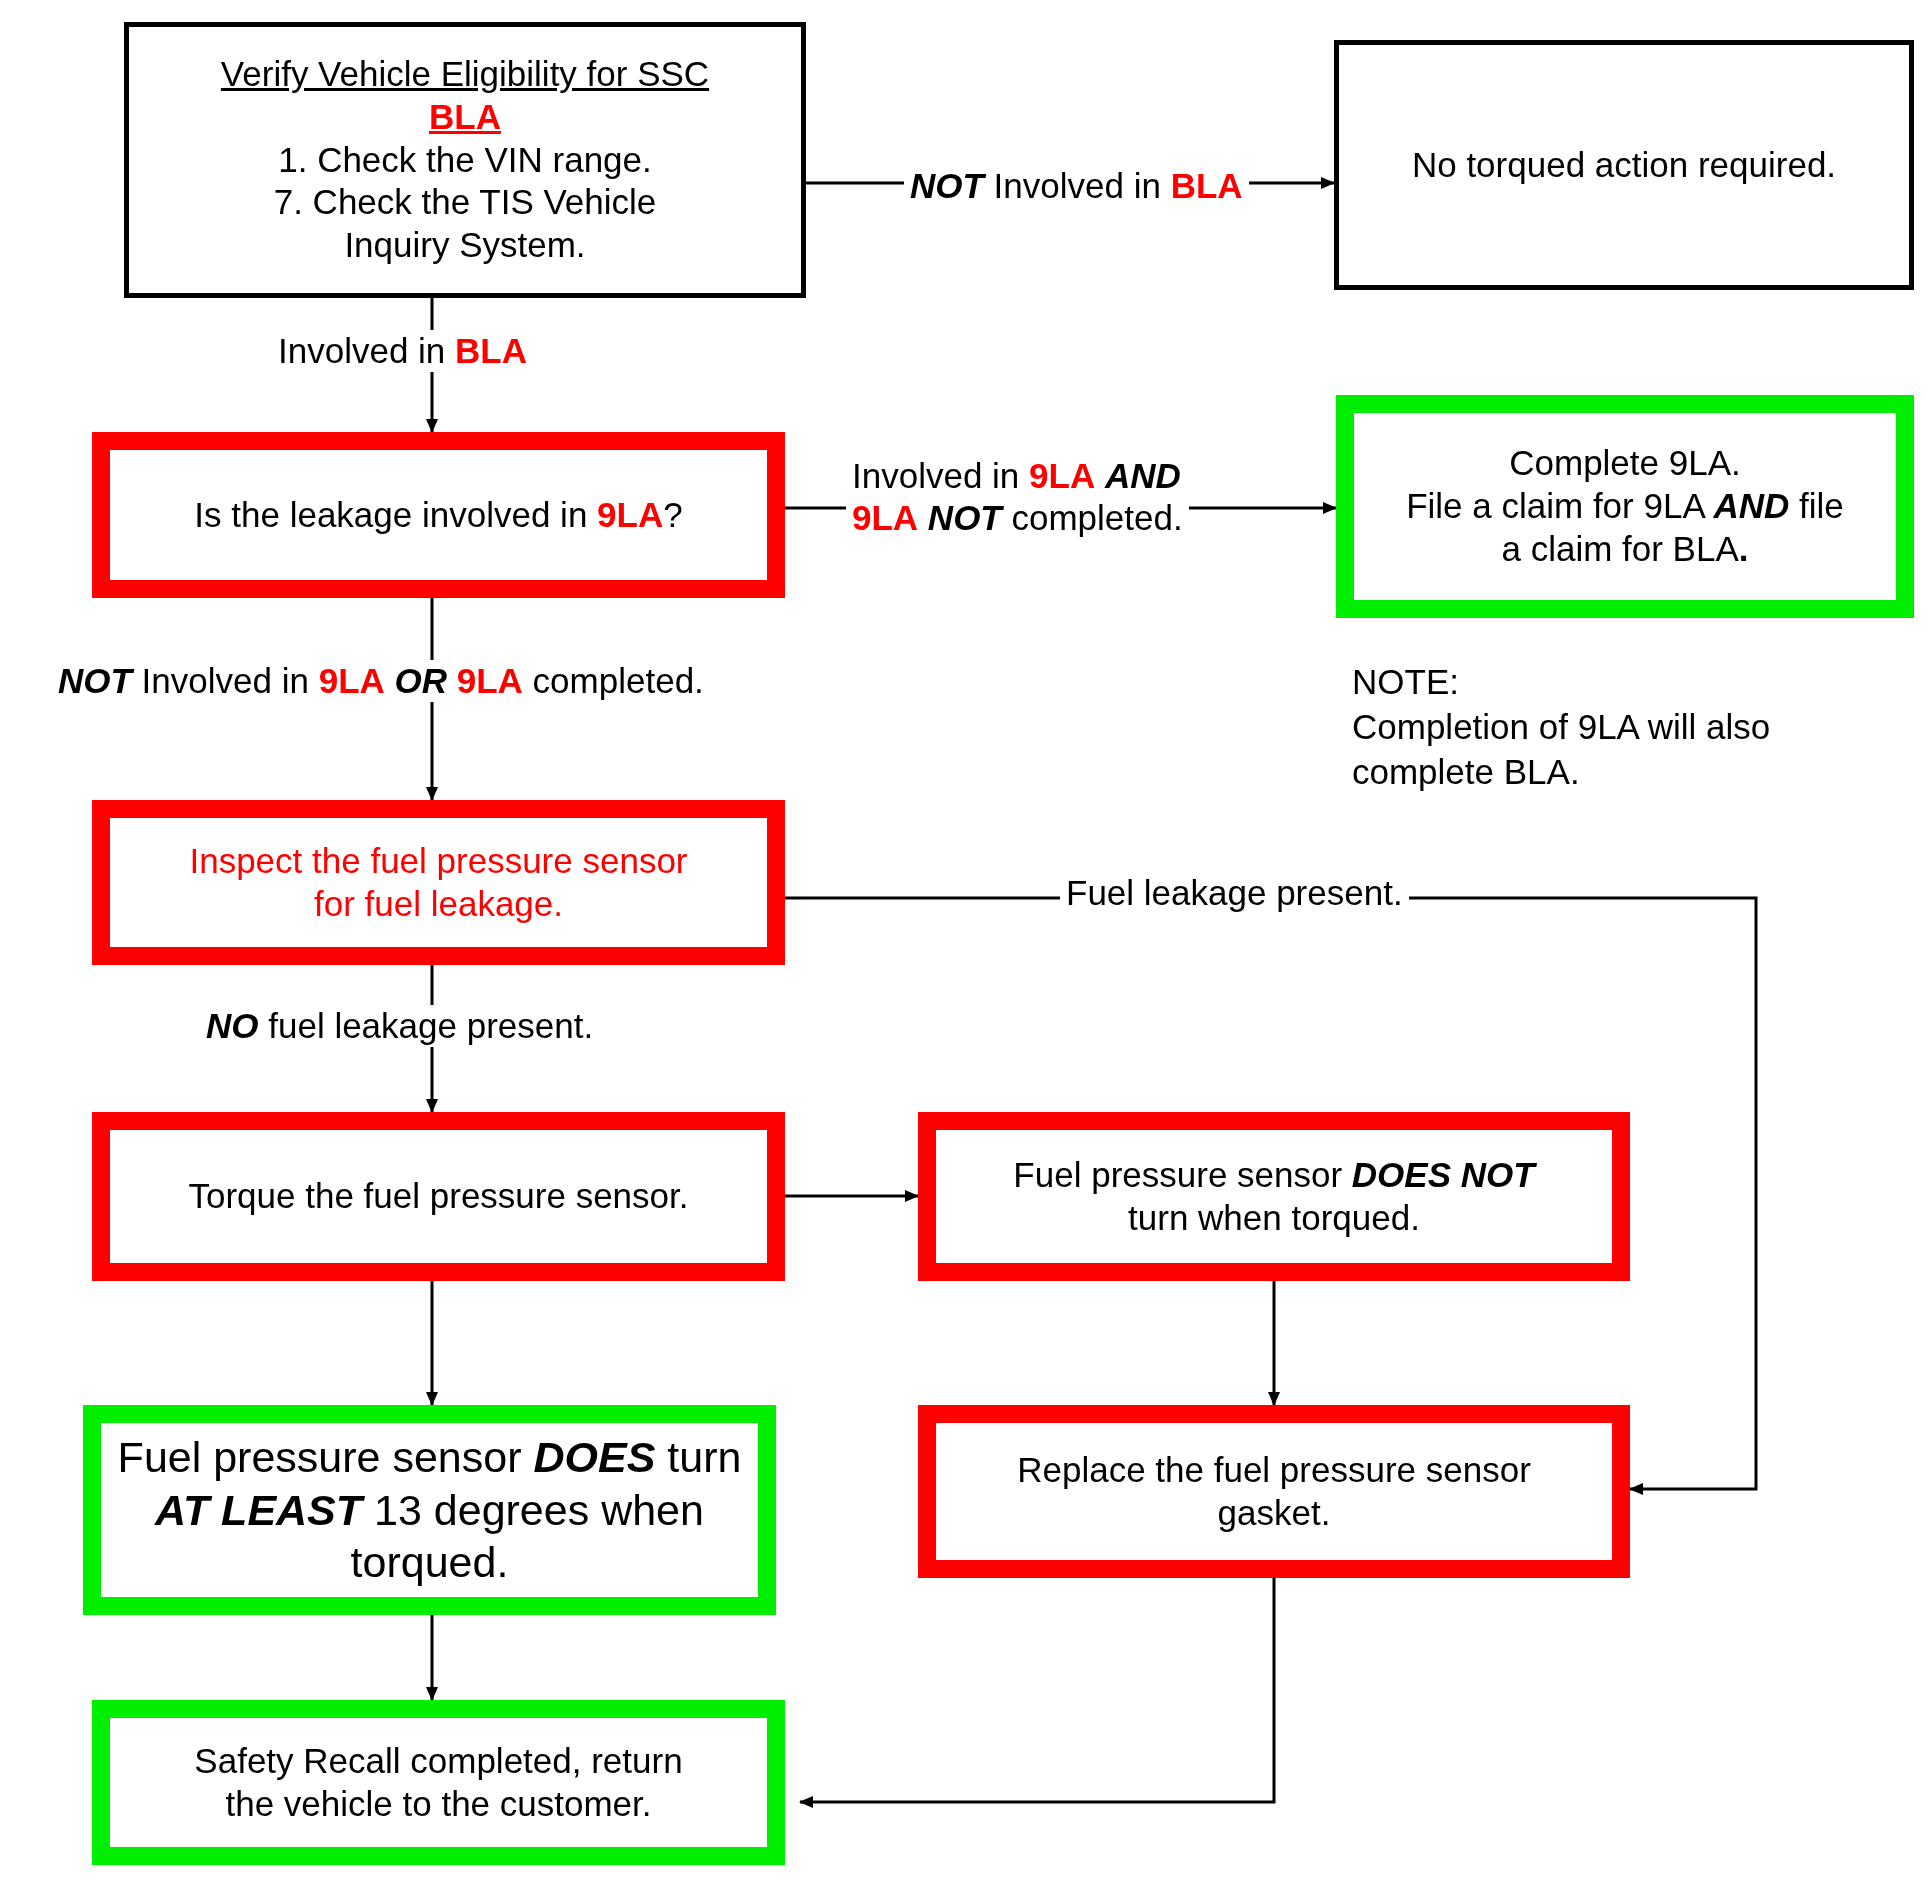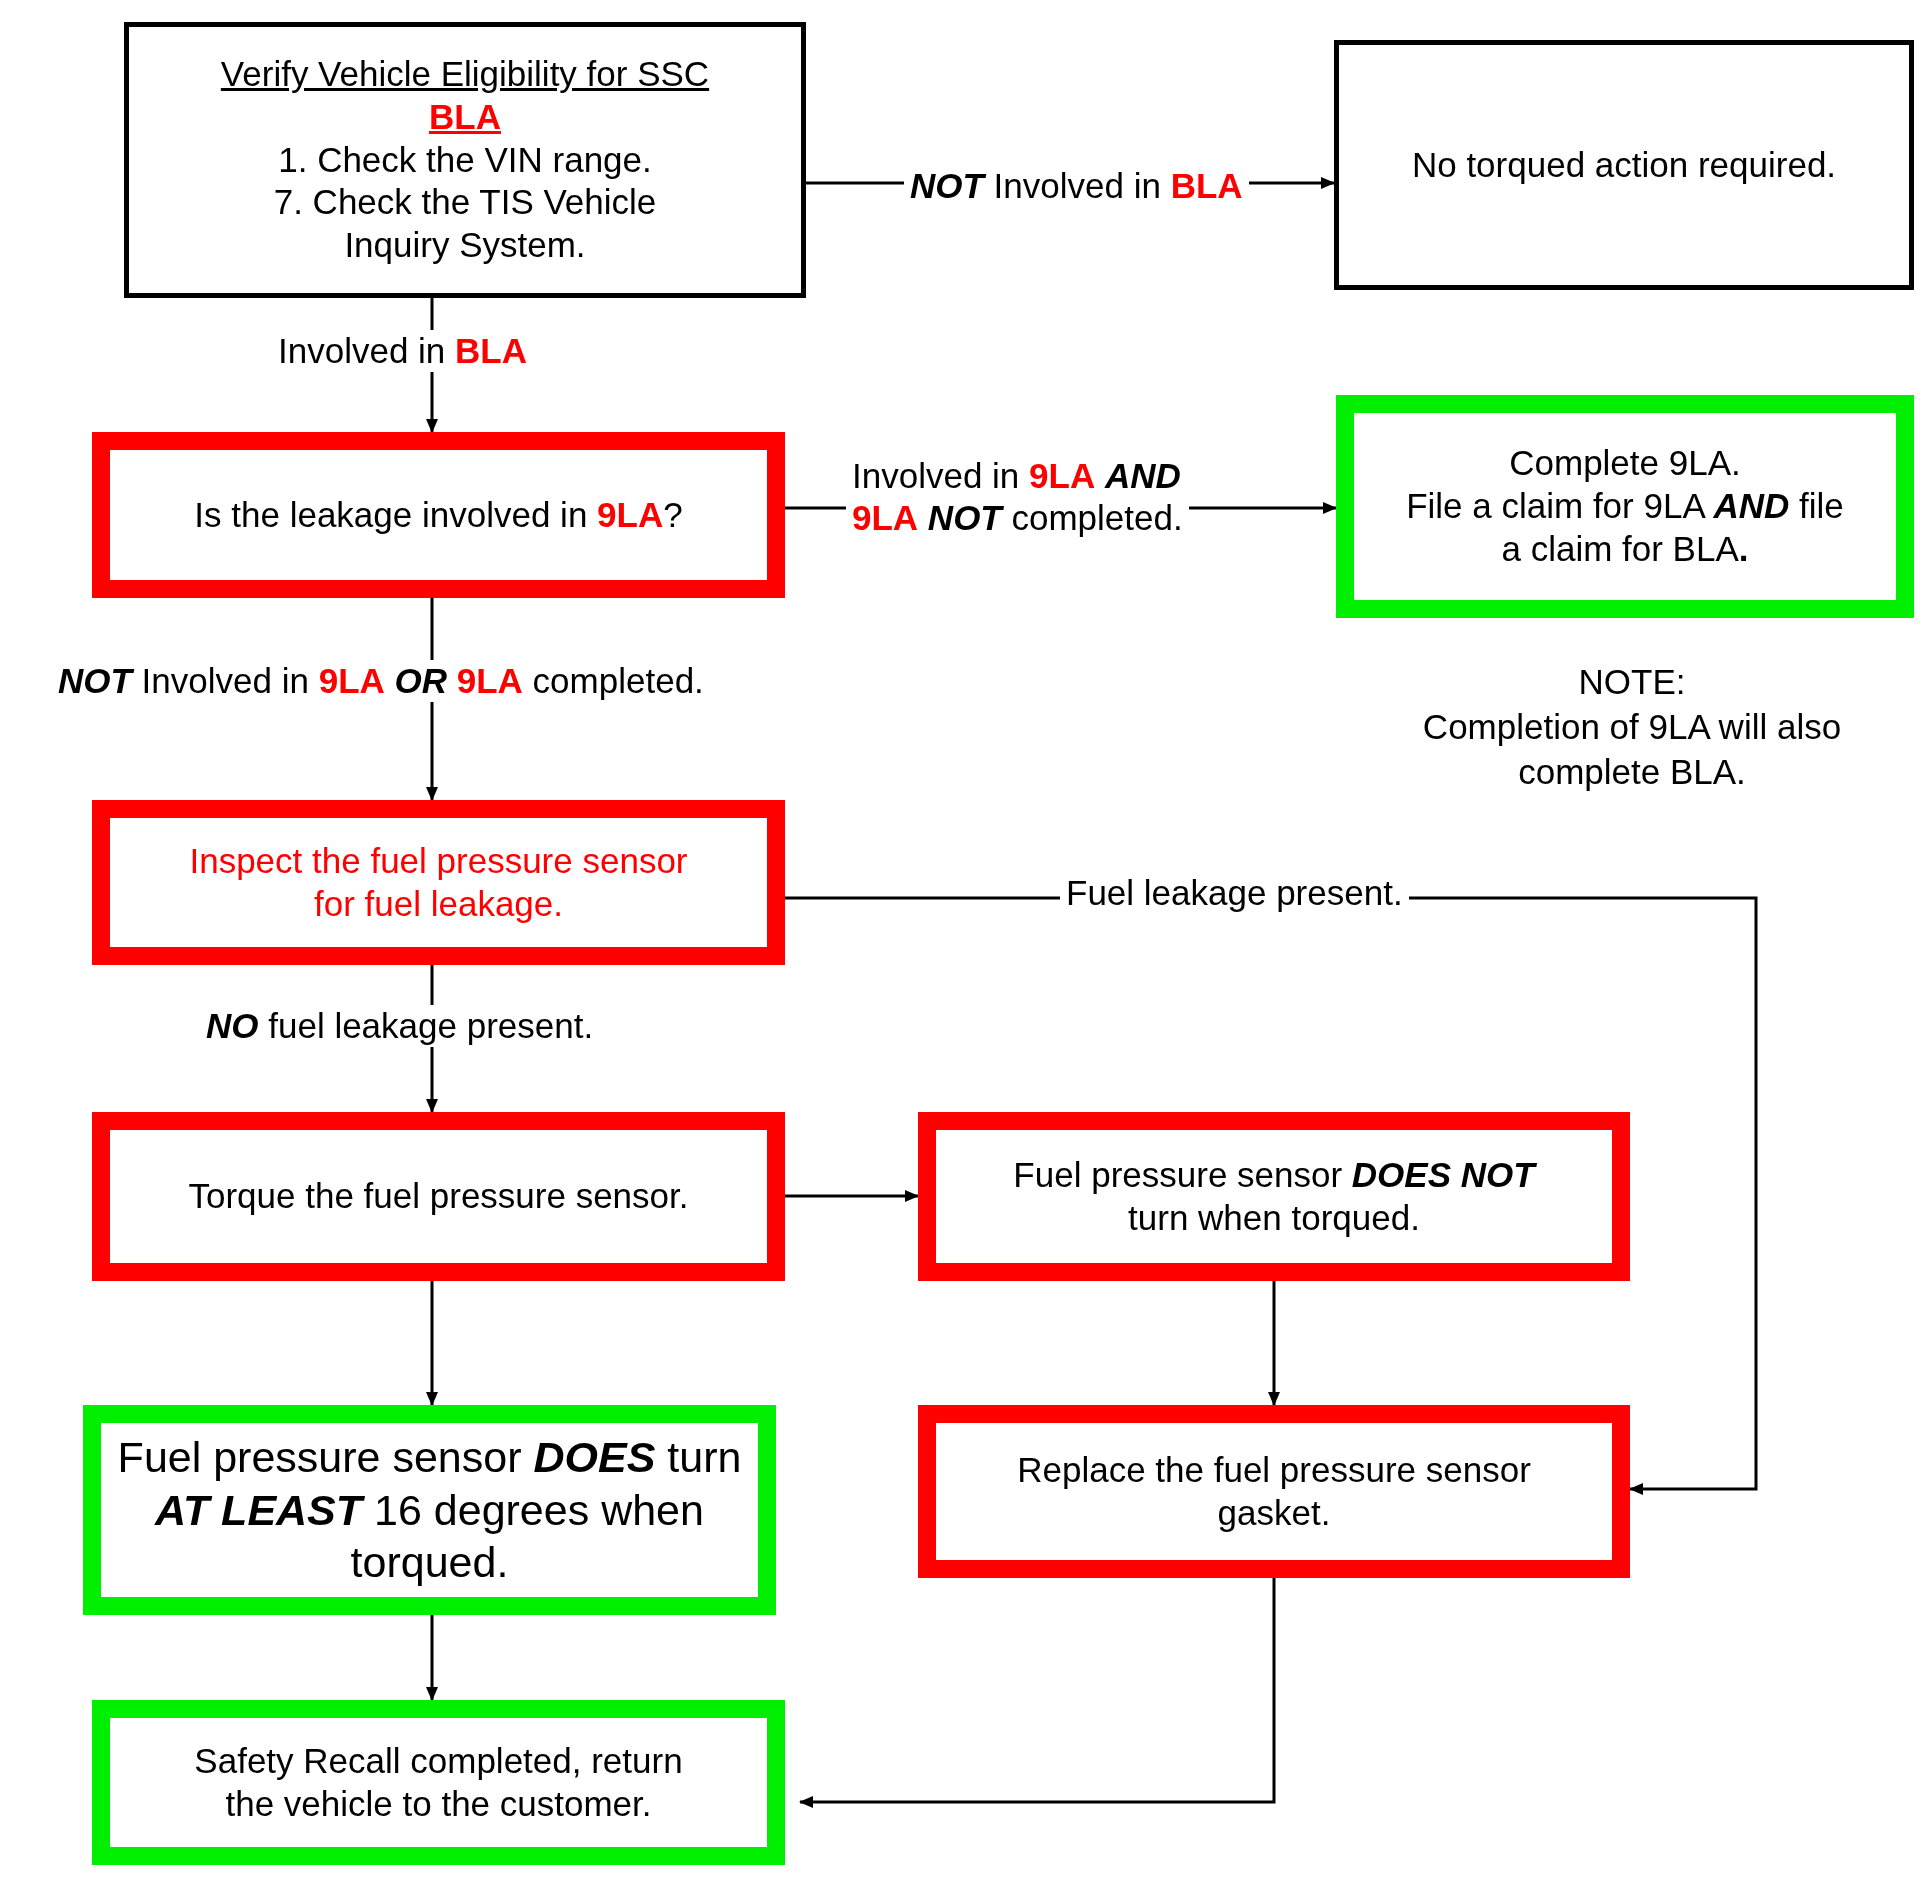--- a/index.html
+++ b/index.html
@@ -46,21 +46,21 @@
     color: #000000;
     text-align: center;
     line-height: 1.2;
     white-space: nowrap;
     padding: 0 6px;
     box-sizing: border-box;
   }
   .note {
     position: absolute;
     color: #000000;
-    text-align: center;
+    text-align: left;
     line-height: 1.28;
   }
   .u { text-decoration: underline; }
 </style>
 </head>
 <body>
 
 <div id="canvas">
 
   <svg class="edges" viewBox="0 0 1927 1887">
@@ -141,21 +141,21 @@
     </span>
   </div>
 
   <div class="node red" style="left:92px; top:1112px; width:693px; height:169px; font-size:35px;">
     <span class="txt">Torque the fuel pressure sensor.</span>
   </div>
 
   <div class="node green" style="left:83px; top:1405px; width:693px; height:210px; font-size:43px;">
     <span class="txt">
       <span>Fuel pressure sensor </span><b class="bi">DOES</b><span> turn</span><br>
-      <b class="bi">AT LEAST</b><span> 16 degrees when</span><br>
+      <b class="bi">AT LEAST</b><span> 13 degrees when</span><br>
       <span>torqued.</span>
     </span>
   </div>
 
   <div class="node red" style="left:918px; top:1405px; width:712px; height:173px; font-size:35px;">
     <span class="txt">
       <span>Replace the fuel pressure sensor</span><br>
       <span>gasket.</span>
     </span>
   </div>

